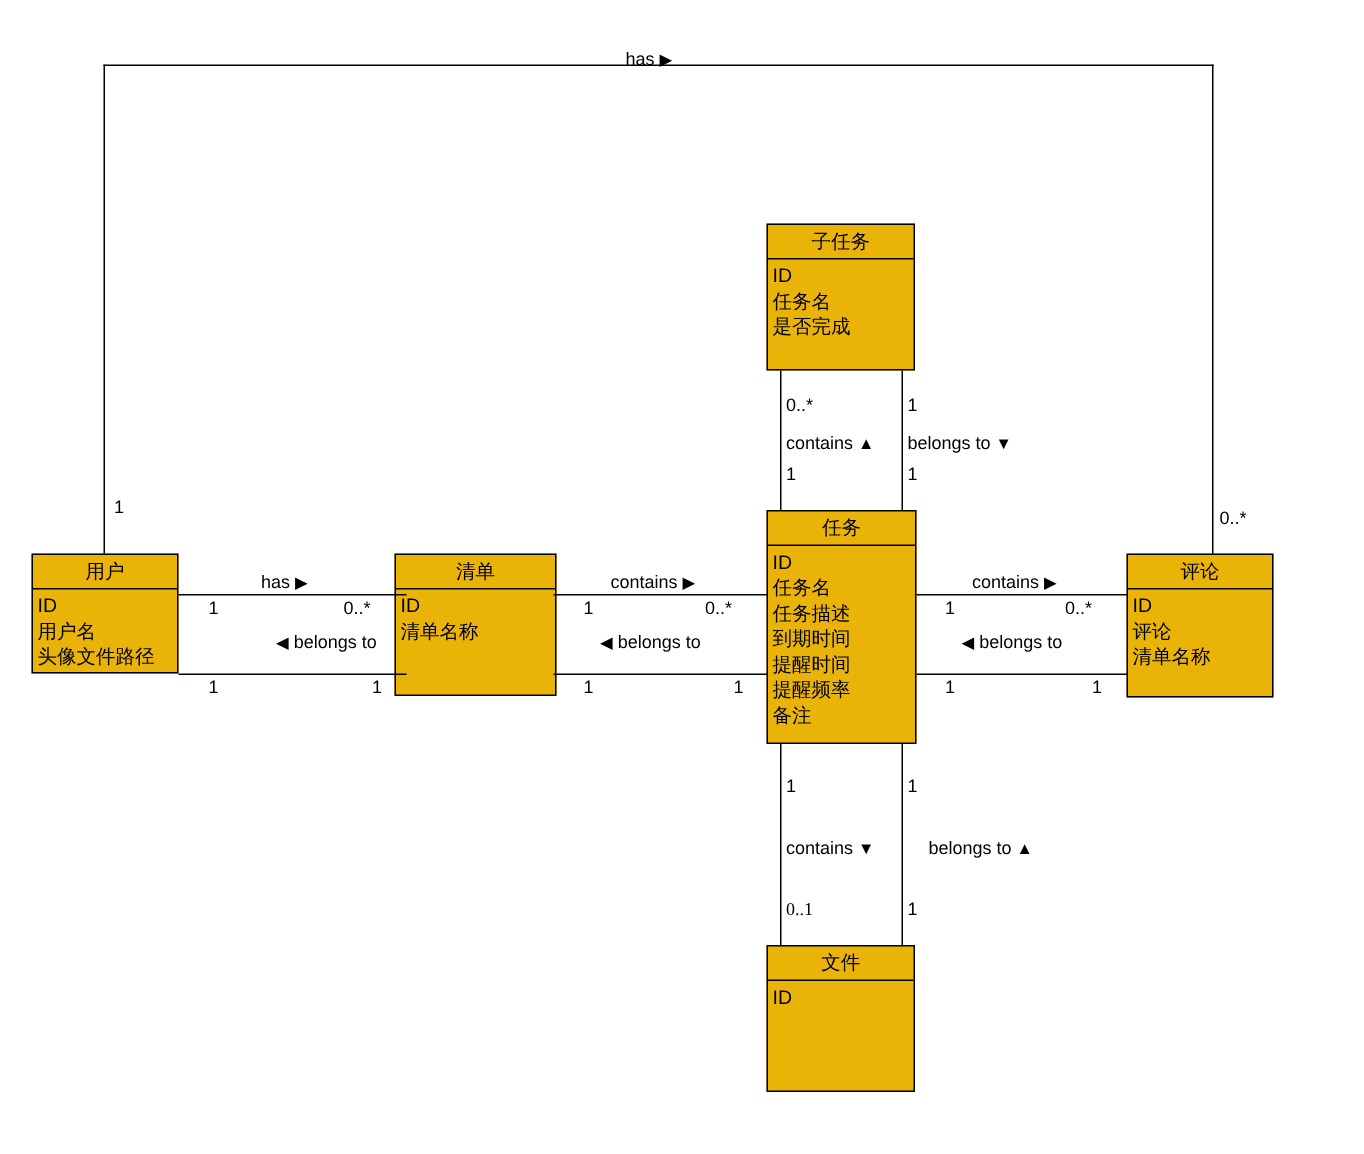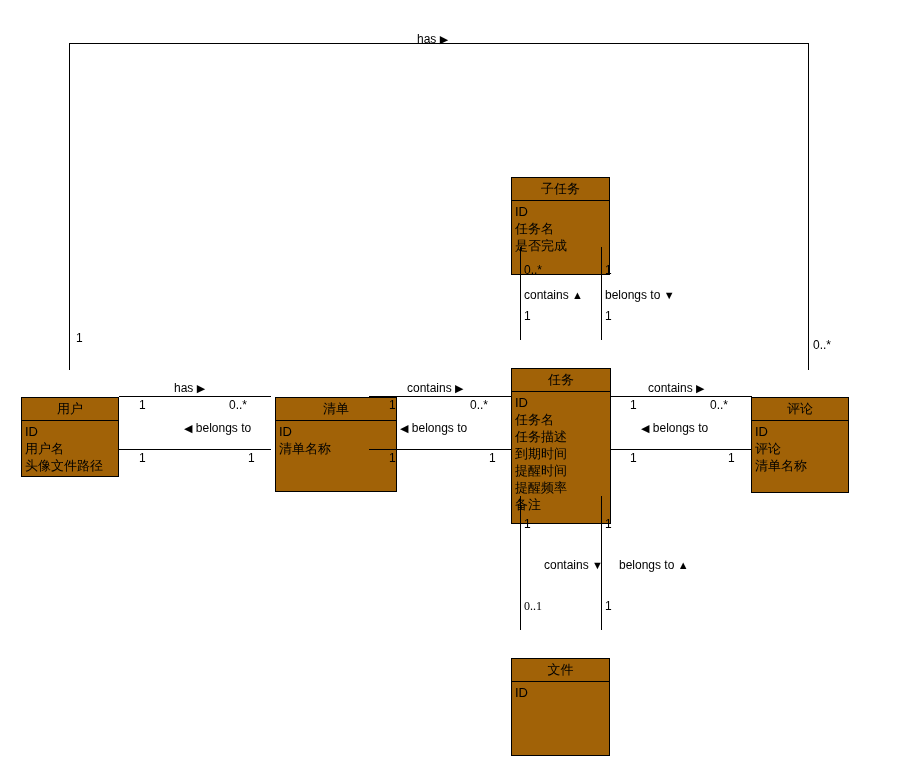--- a/index.html
+++ b/index.html
@@ -15,22 +15,21 @@
     width: 909px;
     height: 769px;
     background: #ffffff;
     overflow: hidden;
   }
   
   .entity {
     position: absolute;
     box-sizing: border-box;
     border: 1px solid #000000;
-    background: #a16207;
-    margin-top: 28px;
+    background: #eab308;
   }
   .entity-title {
     box-sizing: border-box;
     height: 23px;
     line-height: 22px;
     text-align: center;
     font-size: 13px;
     color: #000000;
     border-bottom: 1px solid #000000;
     white-space: nowrap;
@@ -94,21 +93,21 @@
 
   <div class="entity" style="left:21px; top:369px; width:98px; height:80px;">
     <div class="entity-title">用户</div>
     <div class="entity-attrs">
       <div class="attr">ID</div>
       <div class="attr">用户名</div>
       <div class="attr">头像文件路径</div>
     </div>
   </div>
 
-  <div class="entity" style="left:275px; top:369px; width:122px; height:95px;">
+  <div class="entity" style="left:263px; top:369px; width:108px; height:95px;">
     <div class="entity-title">清单</div>
     <div class="entity-attrs">
       <div class="attr">ID</div>
       <div class="attr">清单名称</div>
     </div>
   </div>
 
   <div class="entity" style="left:511px; top:340px; width:100px; height:156px;">
     <div class="entity-title">任务</div>
     <div class="entity-attrs">
@@ -206,21 +205,21 @@
   <div class="vline" style="left:601px; top:247px; height:93px;"></div>
   <div class="mult" style="left:605px; top:264px;">1</div>
   <div class="edge-label" style="left:605px; top:289px;">
     <span>belongs to</span>
     <span class="arrow">▼</span>
   </div>
   <div class="mult" style="left:605px; top:310px;">1</div>
 
   <div class="vline" style="left:520px; top:496px; height:134px;"></div>
   <div class="mult" style="left:524px; top:518px;">1</div>
-  <div class="edge-label" style="left:544px; top:559px;">
+  <div class="edge-label" style="left:524px; top:559px;">
     <span>contains</span>
     <span class="arrow">▼</span>
   </div>
   <div class="mult" style="left:524px; top:600px;font-family:Liberation Serif, serif;">0..1</div>
 
   <div class="vline" style="left:601px; top:496px; height:134px;"></div>
   <div class="mult" style="left:605px; top:518px;">1</div>
   <div class="edge-label" style="left:605px; top:559px;padding-left:14px;">
     <span>belongs to</span>
     <span class="arrow">▲</span>

